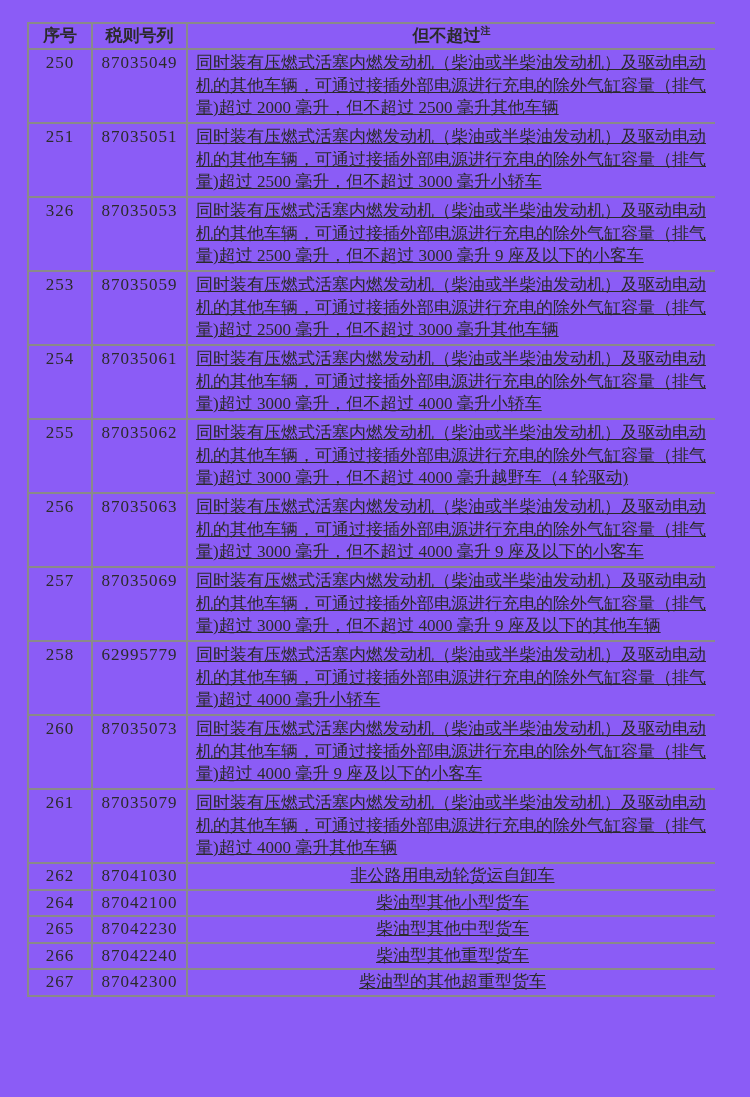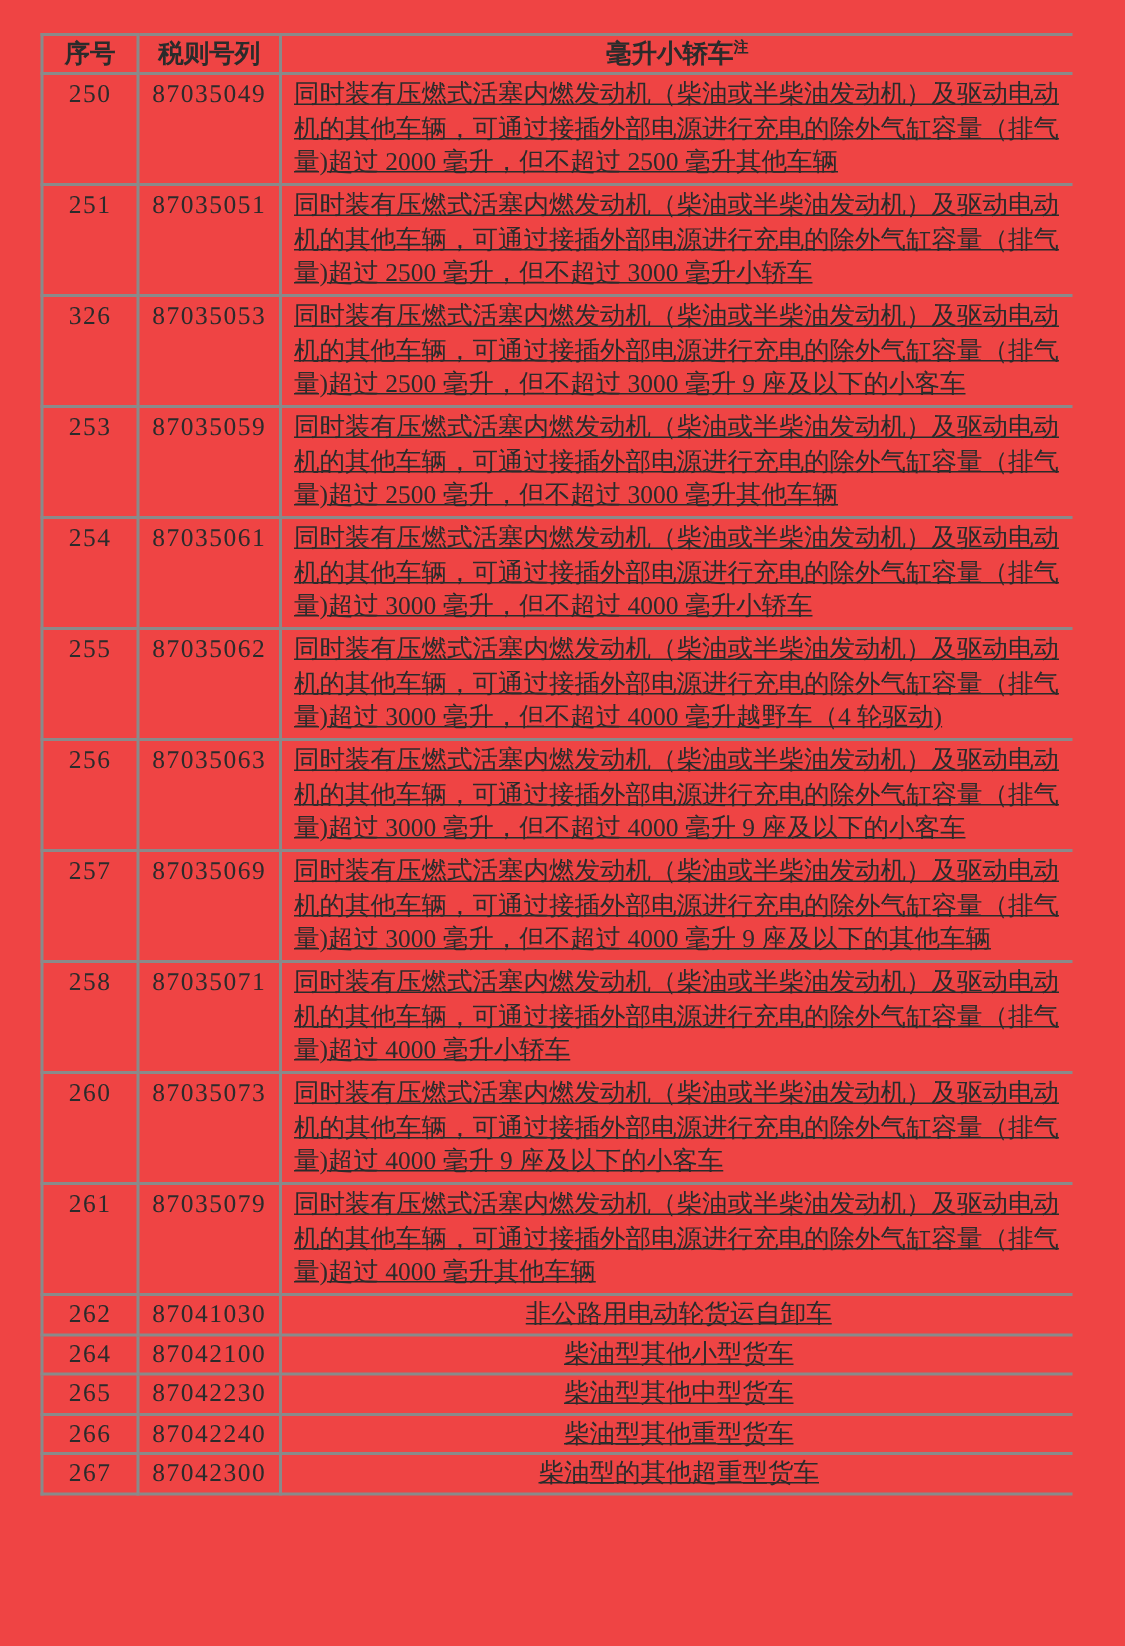--- a/index.html
+++ b/index.html
@@ -4,21 +4,21 @@
 <style>
   html, body {
     margin: 0;
     padding: 0;
     background: #ffffff;
   }
   .page {
     position: relative;
     width: 750px;
     height: 1097px;
-    background: #ef4444;
+    background: #8b5cf6;
     overflow: hidden;
     font-family: "Liberation Serif", "DejaVu Serif", serif;
     color: #2b2b2b;
   }
   table.tariff {
     position: absolute;
     left: 27px;
     top: 22px;
     width: 688px;
     border-collapse: collapse;
@@ -75,21 +75,21 @@
   <table class="tariff">
     <colgroup>
       <col style="width:64px">
       <col style="width:95px">
       <col>
     </colgroup>
     <thead>
       <tr>
         <th class="c1">序号</th>
         <th class="c2">税则号列</th>
-        <th class="c3"><span>毫升小轿车</span><sup>注</sup></th>
+        <th class="c3"><span>但不超过</span><sup>注</sup></th>
       </tr>
     </thead>
     <tbody id="rows">
         <tr class="row-large">
           <td class="c1">250</td>
           <td class="c2">87035049</td>
           <td class="c3">同时装有压燃式活塞内燃发动机（柴油或半柴油发动机）及驱动电动机的其他车辆，可通过接插外部电源进行充电的除外气缸容量（排气量)超过 2000 毫升，但不超过 2500 毫升其他车辆</td>
         </tr>
         <tr class="row-large">
           <td class="c1">251</td>
@@ -121,21 +121,21 @@
           <td class="c2">87035063</td>
           <td class="c3">同时装有压燃式活塞内燃发动机（柴油或半柴油发动机）及驱动电动机的其他车辆，可通过接插外部电源进行充电的除外气缸容量（排气量)超过 3000 毫升，但不超过 4000 毫升 9 座及以下的小客车</td>
         </tr>
         <tr class="row-large">
           <td class="c1">257</td>
           <td class="c2">87035069</td>
           <td class="c3">同时装有压燃式活塞内燃发动机（柴油或半柴油发动机）及驱动电动机的其他车辆，可通过接插外部电源进行充电的除外气缸容量（排气量)超过 3000 毫升，但不超过 4000 毫升 9 座及以下的其他车辆</td>
         </tr>
         <tr class="row-large">
           <td class="c1">258</td>
-          <td class="c2">87035071</td>
+          <td class="c2">62995779</td>
           <td class="c3">同时装有压燃式活塞内燃发动机（柴油或半柴油发动机）及驱动电动机的其他车辆，可通过接插外部电源进行充电的除外气缸容量（排气量)超过 4000 毫升小轿车</td>
         </tr>
         <tr class="row-large">
           <td class="c1">260</td>
           <td class="c2">87035073</td>
           <td class="c3">同时装有压燃式活塞内燃发动机（柴油或半柴油发动机）及驱动电动机的其他车辆，可通过接插外部电源进行充电的除外气缸容量（排气量)超过 4000 毫升 9 座及以下的小客车</td>
         </tr>
         <tr class="row-large">
           <td class="c1">261</td>
           <td class="c2">87035079</td>

